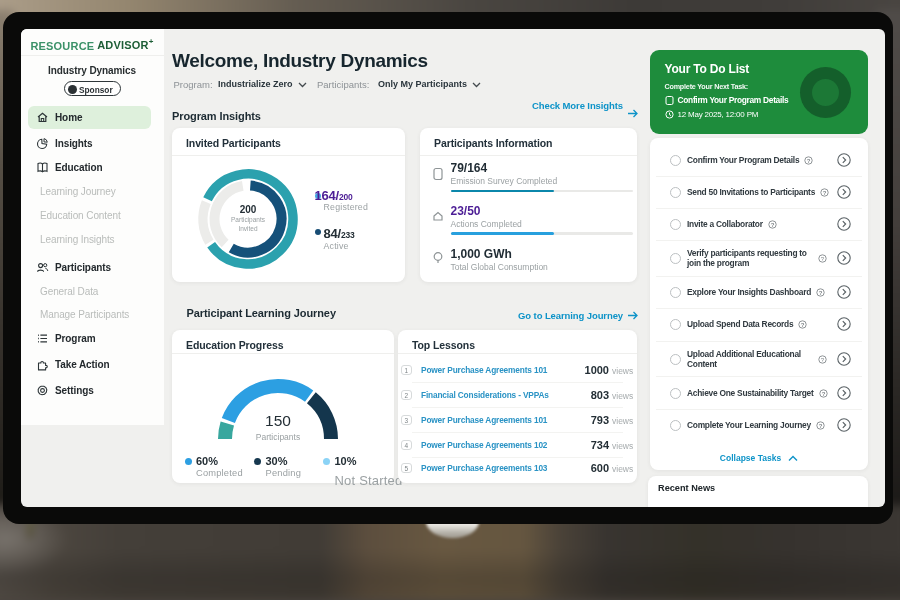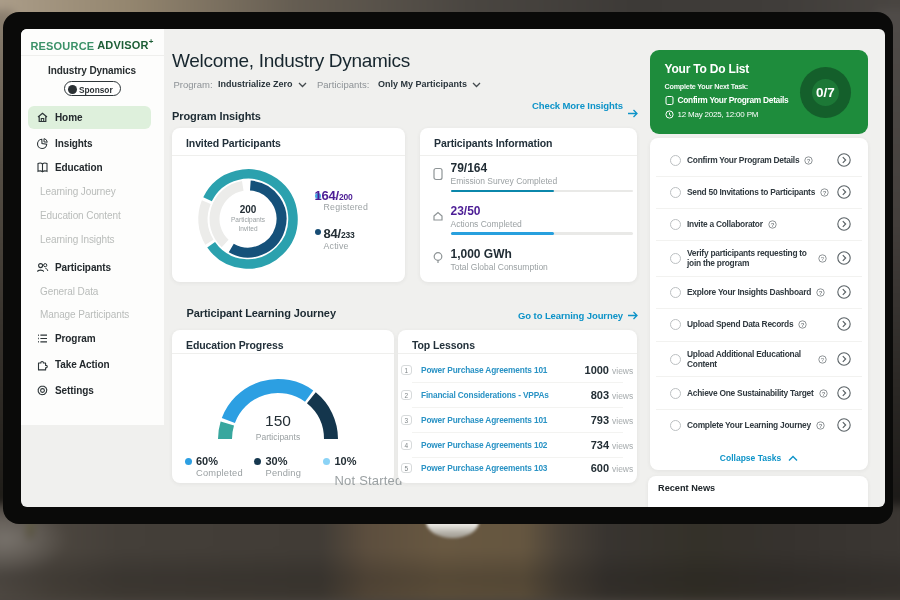--- a/index.html
+++ b/index.html
@@ -78,21 +78,21 @@
   <svg class="abs" style="left:15.5px;top:329.0px" width="13" height="13" viewBox="0 0 13 13">
       <path d="M2.5 5 H4.9 C4.4 2.9 7.8 2.9 7.3 5 H9.6 V7.4 C11.8 6.9 11.8 10.2 9.6 9.7 V11.9 H2.5 Z" stroke="#2c3437" fill="none" stroke-width="1.1" stroke-linejoin="round"></path>
     </svg>
     <div class="nav" style="top:330.0px">Take Action</div>
   <svg class="abs" style="left:15.5px;top:355.0px" width="13" height="13" viewBox="0 0 13 13">
       <circle cx="6.5" cy="6.5" r="1.9" stroke="#2c3437" fill="none" stroke-width="1.1"></circle>
       <path d="M5.1 2.2 L7.9 2.2 L9.9 3.6 L10.8 5.8 L10.3 8.3 L8.5 10.2 L6 10.8 L3.6 9.9 L2.3 7.9 L2.2 5.4 L3.4 3.3 Z" stroke="#2c3437" fill="none" stroke-width="1.1"></path>
     </svg>
     <div class="nav" style="top:356.0px">Settings</div>
 
-  <div class="abs" style="left:151.5px;top:21px;font-size:19px;font-weight:400;color:#17262e;letter-spacing:-.3px">Welcome, Industry Dynamics</div>
+  <div class="abs" style="left:151.5px;top:21px;font-size:19px;font-weight:700;color:#17262e;letter-spacing:-.3px">Welcome, Industry Dynamics</div>
   <div class="abs" style="left:153px;top:50.5px;font-size:9.5px;color:#8d9296">Program:</div>
   <div class="abs" style="left:197.5px;top:50.5px;font-size:9px;font-weight:700;color:#2a353c">Industrialize Zero</div>
   <svg class="abs" style="left:277px;top:53.5px" width="9" height="6">
       <path d="M1 1 L4.5 4.5 L8 1" stroke="#444b4f" stroke-width="1.3" fill="none"></path>
     </svg>
   <div class="abs" style="left:296.5px;top:50.5px;font-size:9.5px;color:#8d9296">Participants:</div>
   <div class="abs" style="left:357.5px;top:50.5px;font-size:9px;font-weight:700;color:#2a353c">Only My Participants</div>
   <svg class="abs" style="left:451px;top:53.5px" width="9" height="6">
       <path d="M1 1 L4.5 4.5 L8 1" stroke="#444b4f" stroke-width="1.3" fill="none"></path>
     </svg>
@@ -207,21 +207,20 @@
       <rect x="1" y="1.5" width="7" height="8" rx="1.5" stroke="#fff" fill="none" stroke-width="1"></rect>
     </svg>
   <div class="abs" style="left:657px;top:66.5px;font-size:8.4px;font-weight:700;color:#fff;letter-spacing:-.3px">Confirm Your Program Details</div>
   <svg class="abs" style="left:644px;top:81.5px" width="9" height="9">
       <circle cx="4.5" cy="4.5" r="3.6" stroke="#fff" fill="none" stroke-width="1"></circle>
       <path d="M4.5 2.6 V4.7 L6 5.6" stroke="#fff" stroke-width="1" fill="none"></path>
     </svg>
   <div class="abs" style="left:657px;top:81.5px;font-size:8px;color:#fff;letter-spacing:-.2px">12 May 2025, 12:00 PM</div>
   <div class="abs" style="left:779.5px;top:38px;width:51px;height:51px;border-radius:50%;background:#145f2b"></div>
   <div class="abs" style="left:791.5px;top:50px;width:27px;height:27px;border-radius:50%;background:#1c7836"></div>
-  <div class="abs" style="left:779.5px;top:38px;width:51px;height:51px;line-height:51px;text-align:center;font-size:13.5px;font-weight:700;color:#fff">0/7</div>
 
   <div class="card" style="left:629.5px;top:109.5px;width:218px;height:332px"></div>
   <div class="abs" style="left:649.5px;top:126.0px;width:11px;height:11px;border:1.4px solid #bcc0c2;border-radius:50%;background:#fff"></div>
   <div class="abs trow" style="left:666.5px;top:126.5px;white-space:nowrap">Confirm Your Program Details<svg style="margin-left:5px;vertical-align:-2px" width="9" height="9">
         <circle cx="4.5" cy="4.5" r="3.7" stroke="#82888b" fill="none" stroke-width="0.9"></circle>
         <text x="4.5" y="6.6" text-anchor="middle" font-size="6" fill="#82888b">?</text>
       </svg></div>
   <svg class="abs" style="left:816.5px;top:124.5px" width="14" height="14">
       <circle cx="7" cy="7" r="6.2" stroke="#5a6266" fill="none" stroke-width="1.1"></circle>
       <path d="M5.8 4.2 L8.6 7 L5.8 9.8" stroke="#5a6266" stroke-width="1.2" fill="none"></path>

